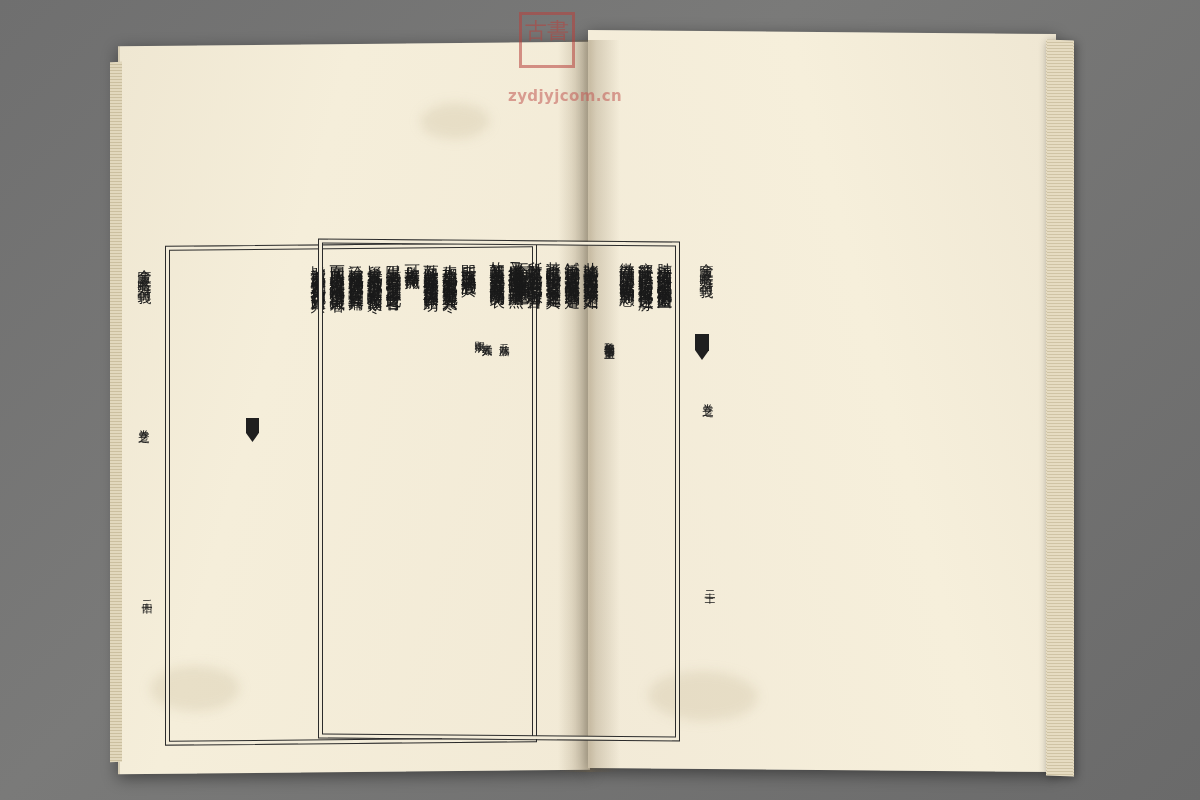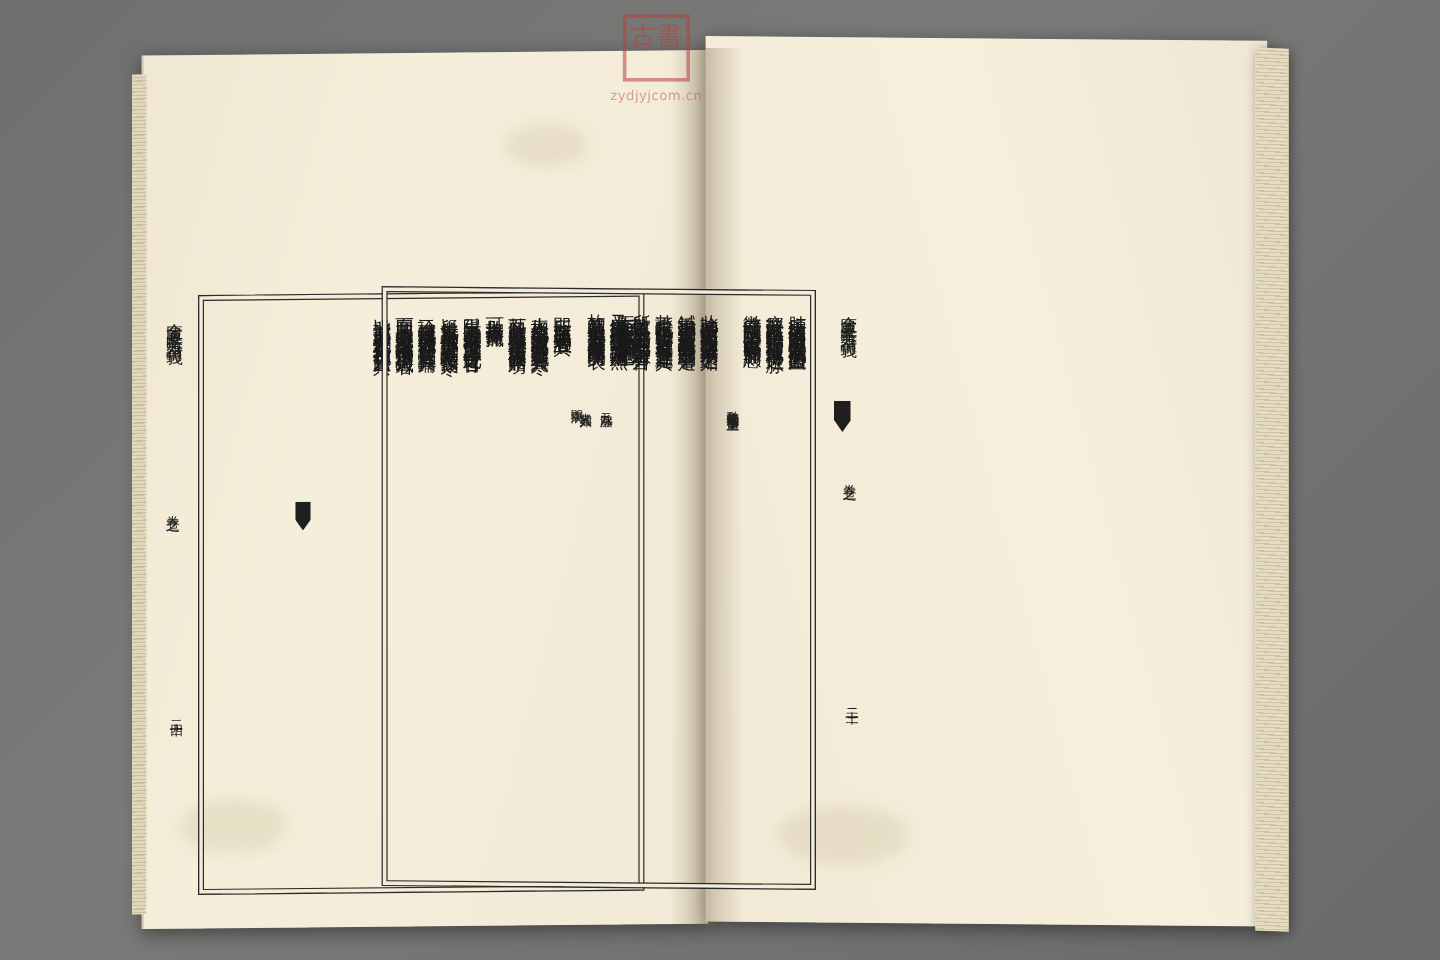--- a/index.html
+++ b/index.html
@@ -40,24 +40,25 @@
     border: 3px solid #b8413c;
     color: #b8413c;
     font-family: "DejaVu Serif", serif;
     font-size: 22px;
     line-height: 25px;
     padding-top: 3px;
     box-sizing: border-box;
     letter-spacing: 0;
   }
   .wm-text {
-    margin-top: 5px;
-    font-size: 11px;
+    margin-top: 19px;
+    font-size: 15px;
     color: #c25a55;
     letter-spacing: 0.4px;
+    font-weight: bold;
   }
 
   
   .book {
     position: absolute;
     left: 118px;
     top: 22px;
     width: 960px;
     height: 760px;
   }

